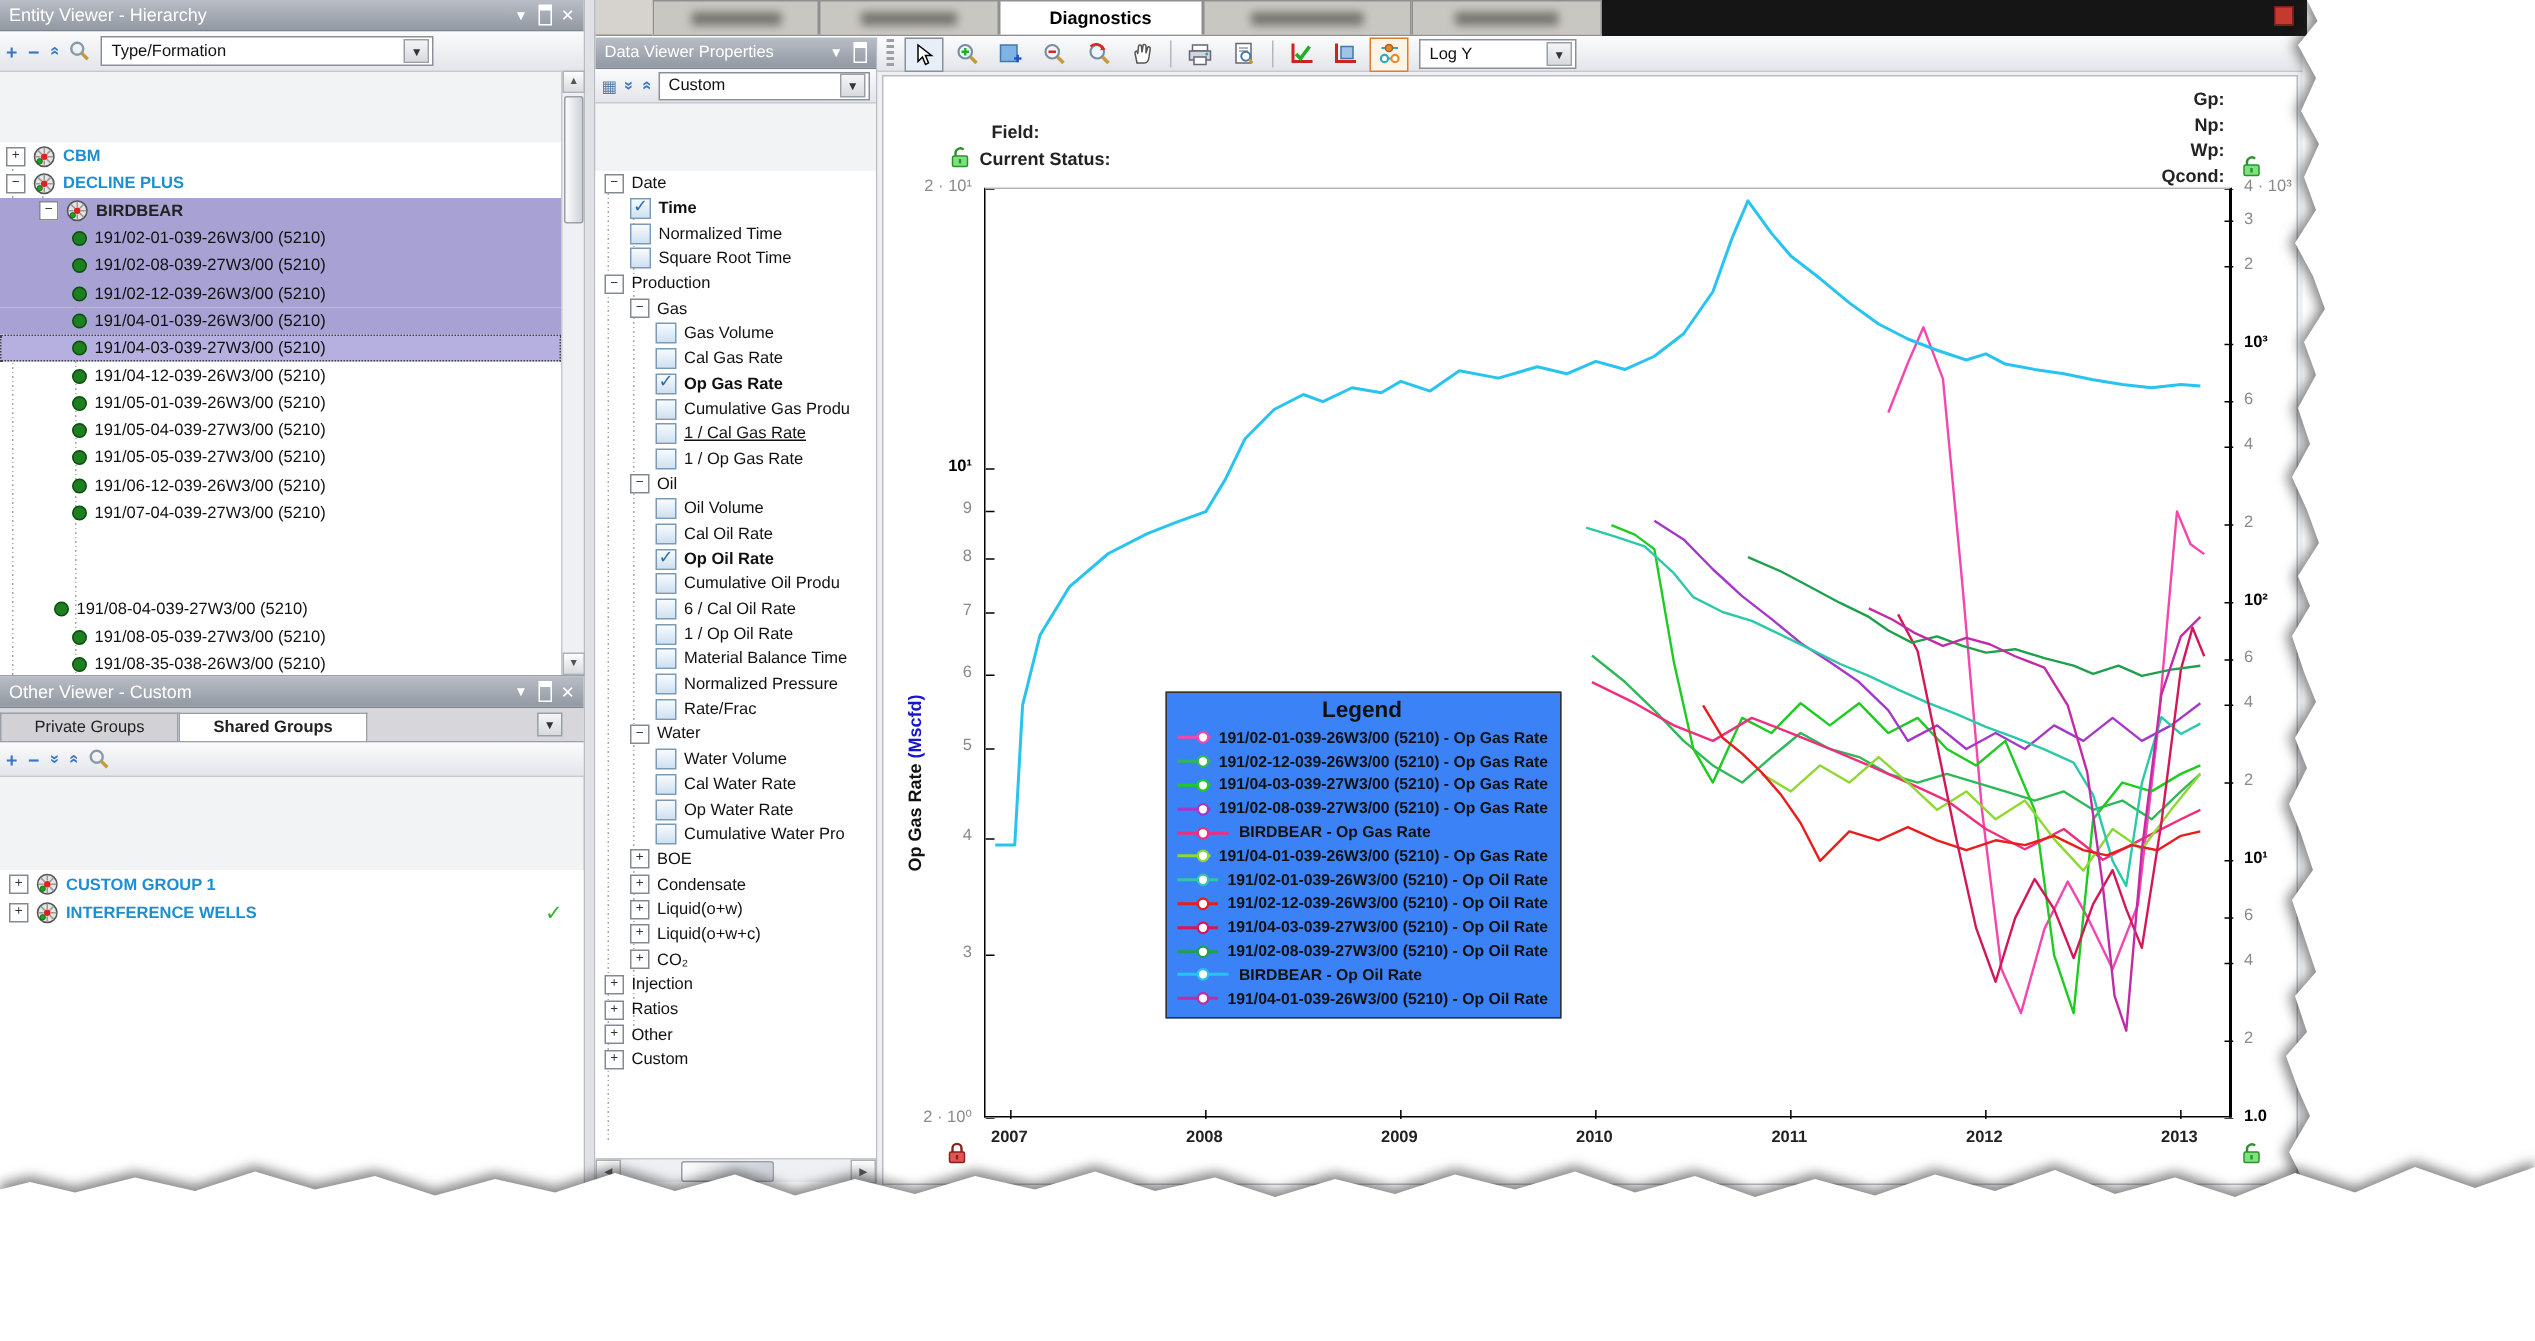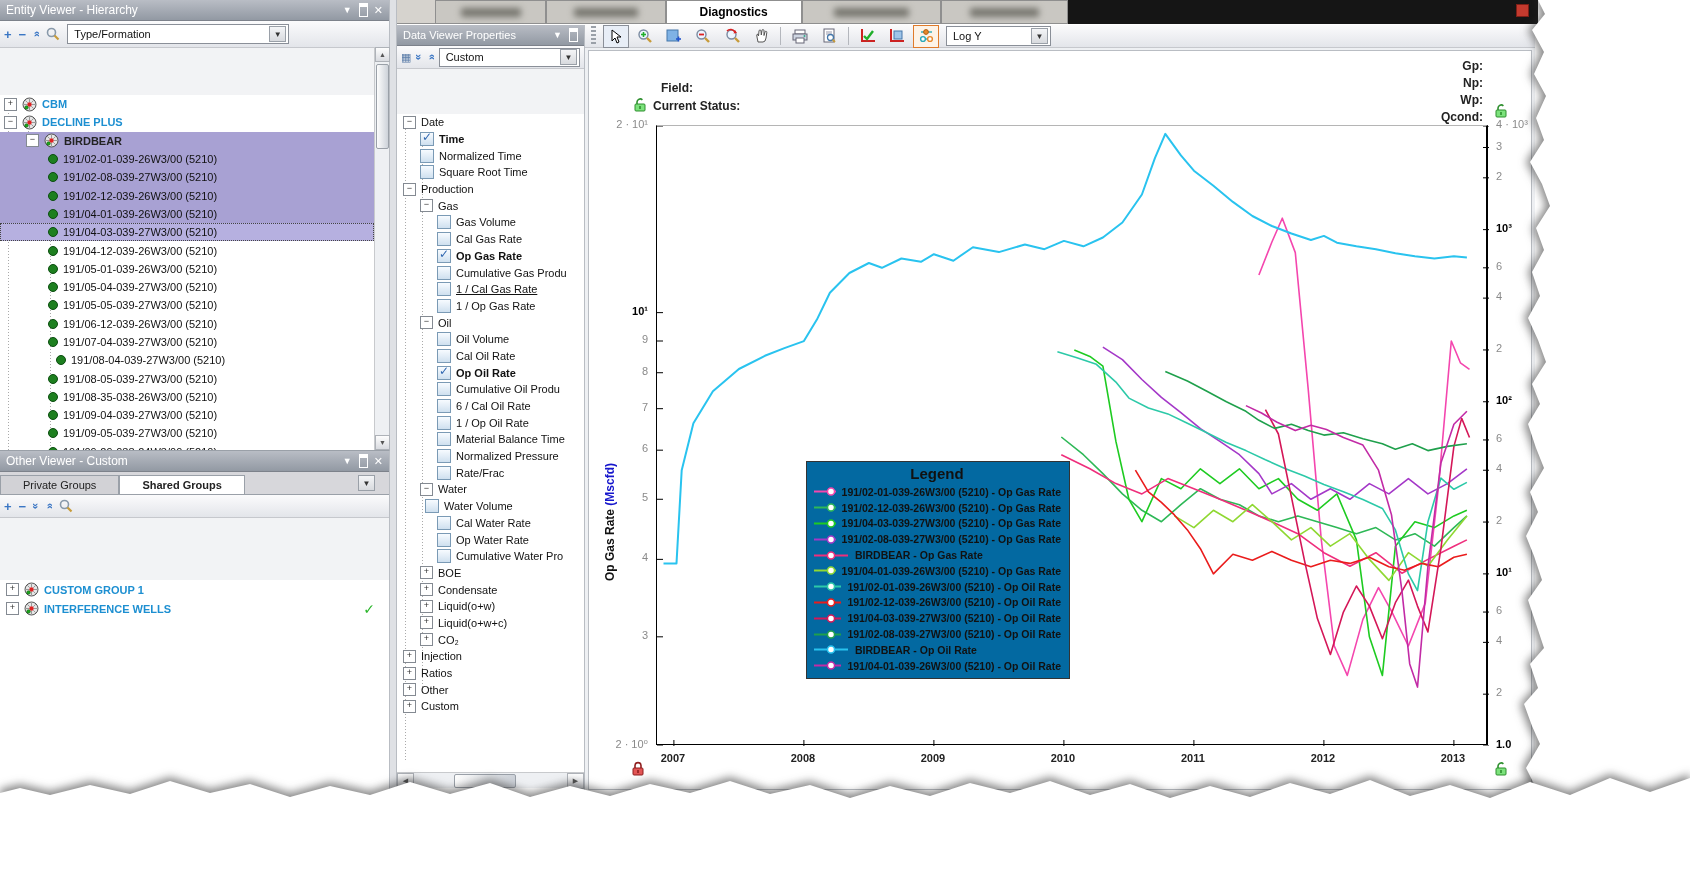--- a/index.html
+++ b/index.html
@@ -62,21 +62,21 @@
   
   #chart-body{background:#fff;border:1px solid #b9bdc3;}
   #plot{border-left:1px solid #000;border-right:2px solid #000;border-bottom:1px solid #000;border-top:1px solid #b5b5b5;}
   .ticklabel{position:absolute;font-size:11px;color:#8a8a8a;white-space:nowrap;}
   .ticklabel.bold{color:#000;font-weight:bold;}
   .xlabel{position:absolute;font-size:11px;font-weight:bold;color:#222;transform:translateX(-50%);}
   .toplab{position:absolute;font-weight:bold;font-size:12px;color:#222;white-space:nowrap;}
   #yaxis-title{position:absolute;transform:rotate(-90deg);transform-origin:left top;
     font-weight:bold;font-size:12px;white-space:nowrap;}
   #yaxis-title .unit{color:#1616cc;}
-  #legend{position:absolute;background:#0369a1;border:1px solid #333;padding:2px 8px 4px 6px;margin-left:29px;}
+  #legend{position:absolute;background:#3b82f6;border:1px solid #333;padding:2px 8px 4px 6px;}
   #legend-title{text-align:center;font-weight:bold;font-size:15px;margin:1px 0 2px 0;}
   .leg-row{display:flex;align-items:center;gap:6px;height:15.8px;}
   .leg-row .txt{font-size:10.5px;font-weight:bold;color:#111;white-space:nowrap;}
 
   
   .sb-v{background:#eef0f3;border-left:1px solid #c8cacd;}
   .sb-btn{background:linear-gradient(#fdfdfd,#d9dbe0);border:1px solid #aeb2b8;color:#555;
     font-size:7px;display:flex;align-items:center;justify-content:center;}
   .sb-thumb{background:linear-gradient(90deg,#fdfdfd,#cdd2d9);border:1px solid #9aa0a8;border-radius:2px;}
   .sb-h{background:#eef0f3;border-top:1px solid #c8cacd;display:flex;align-items:center;}
@@ -221,21 +221,21 @@
           <span>191/05-05-039-27W3/00 (5210)</span>
         </div>
         <div class="trow" style="height: 18.3px; padding-left: 48px;">
           <span class="well-dot"></span>
           <span>191/06-12-039-26W3/00 (5210)</span>
         </div>
         <div class="trow" style="height: 18.3px; padding-left: 48px;">
           <span class="well-dot"></span>
           <span>191/07-04-039-27W3/00 (5210)</span>
         </div>
-        <div class="trow" style="height: 18.3px; padding-left: 56px;">
+        <div class="trow" style="height: 18.3px; padding-left: 36px; margin-top: 46px;">
           <span class="well-dot"></span>
           <span>191/08-04-039-27W3/00 (5210)</span>
         </div>
         <div class="trow" style="height: 18.3px; padding-left: 48px;">
           <span class="well-dot"></span>
           <span>191/08-05-039-27W3/00 (5210)</span>
         </div>
         <div class="trow" style="height: 18.3px; padding-left: 48px;">
           <span class="well-dot"></span>
           <span>191/08-35-038-26W3/00 (5210)</span>
@@ -436,21 +436,21 @@
           <span style="white-space: nowrap;">Normalized Pressure</span>
         </div>
         <div class="trow" style="height: 16.7px; padding-left: 40px;">
           <span class="cb"></span>
           <span style="white-space: nowrap;">Rate/Frac</span>
         </div>
         <div class="trow" style="height: 16.7px; padding-left: 23px;">
           <span class="expander">−</span>
           <span style="white-space: nowrap;">Water</span>
         </div>
-        <div class="trow" style="height: 16.7px; padding-left: 28px;">
+        <div class="trow" style="height: 16.7px; padding-left: 40px;">
           <span class="cb"></span>
           <span style="white-space: nowrap;">Water Volume</span>
         </div>
         <div class="trow" style="height: 16.7px; padding-left: 40px;">
           <span class="cb"></span>
           <span style="white-space: nowrap;">Cal Water Rate</span>
         </div>
         <div class="trow" style="height: 16.7px; padding-left: 40px;">
           <span class="cb"></span>
           <span style="white-space: nowrap;">Op Water Rate</span>

